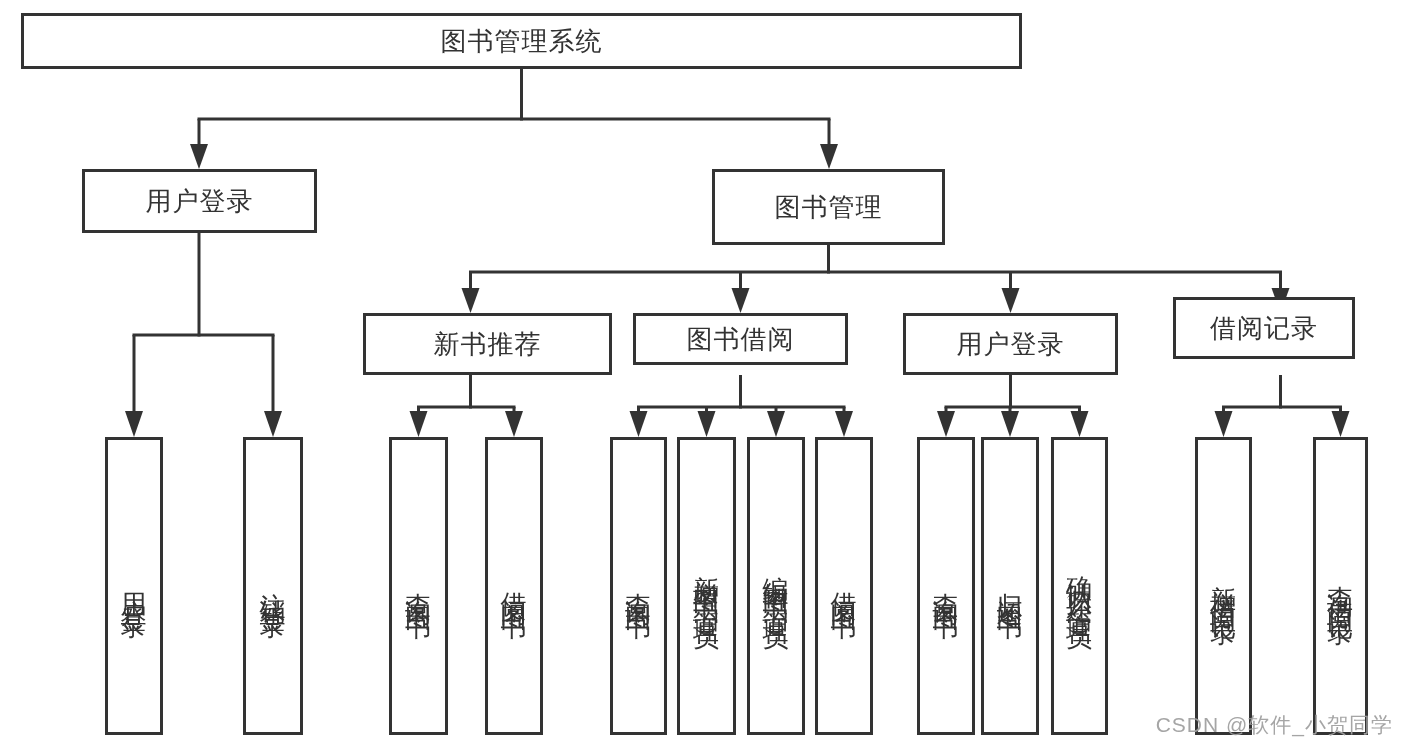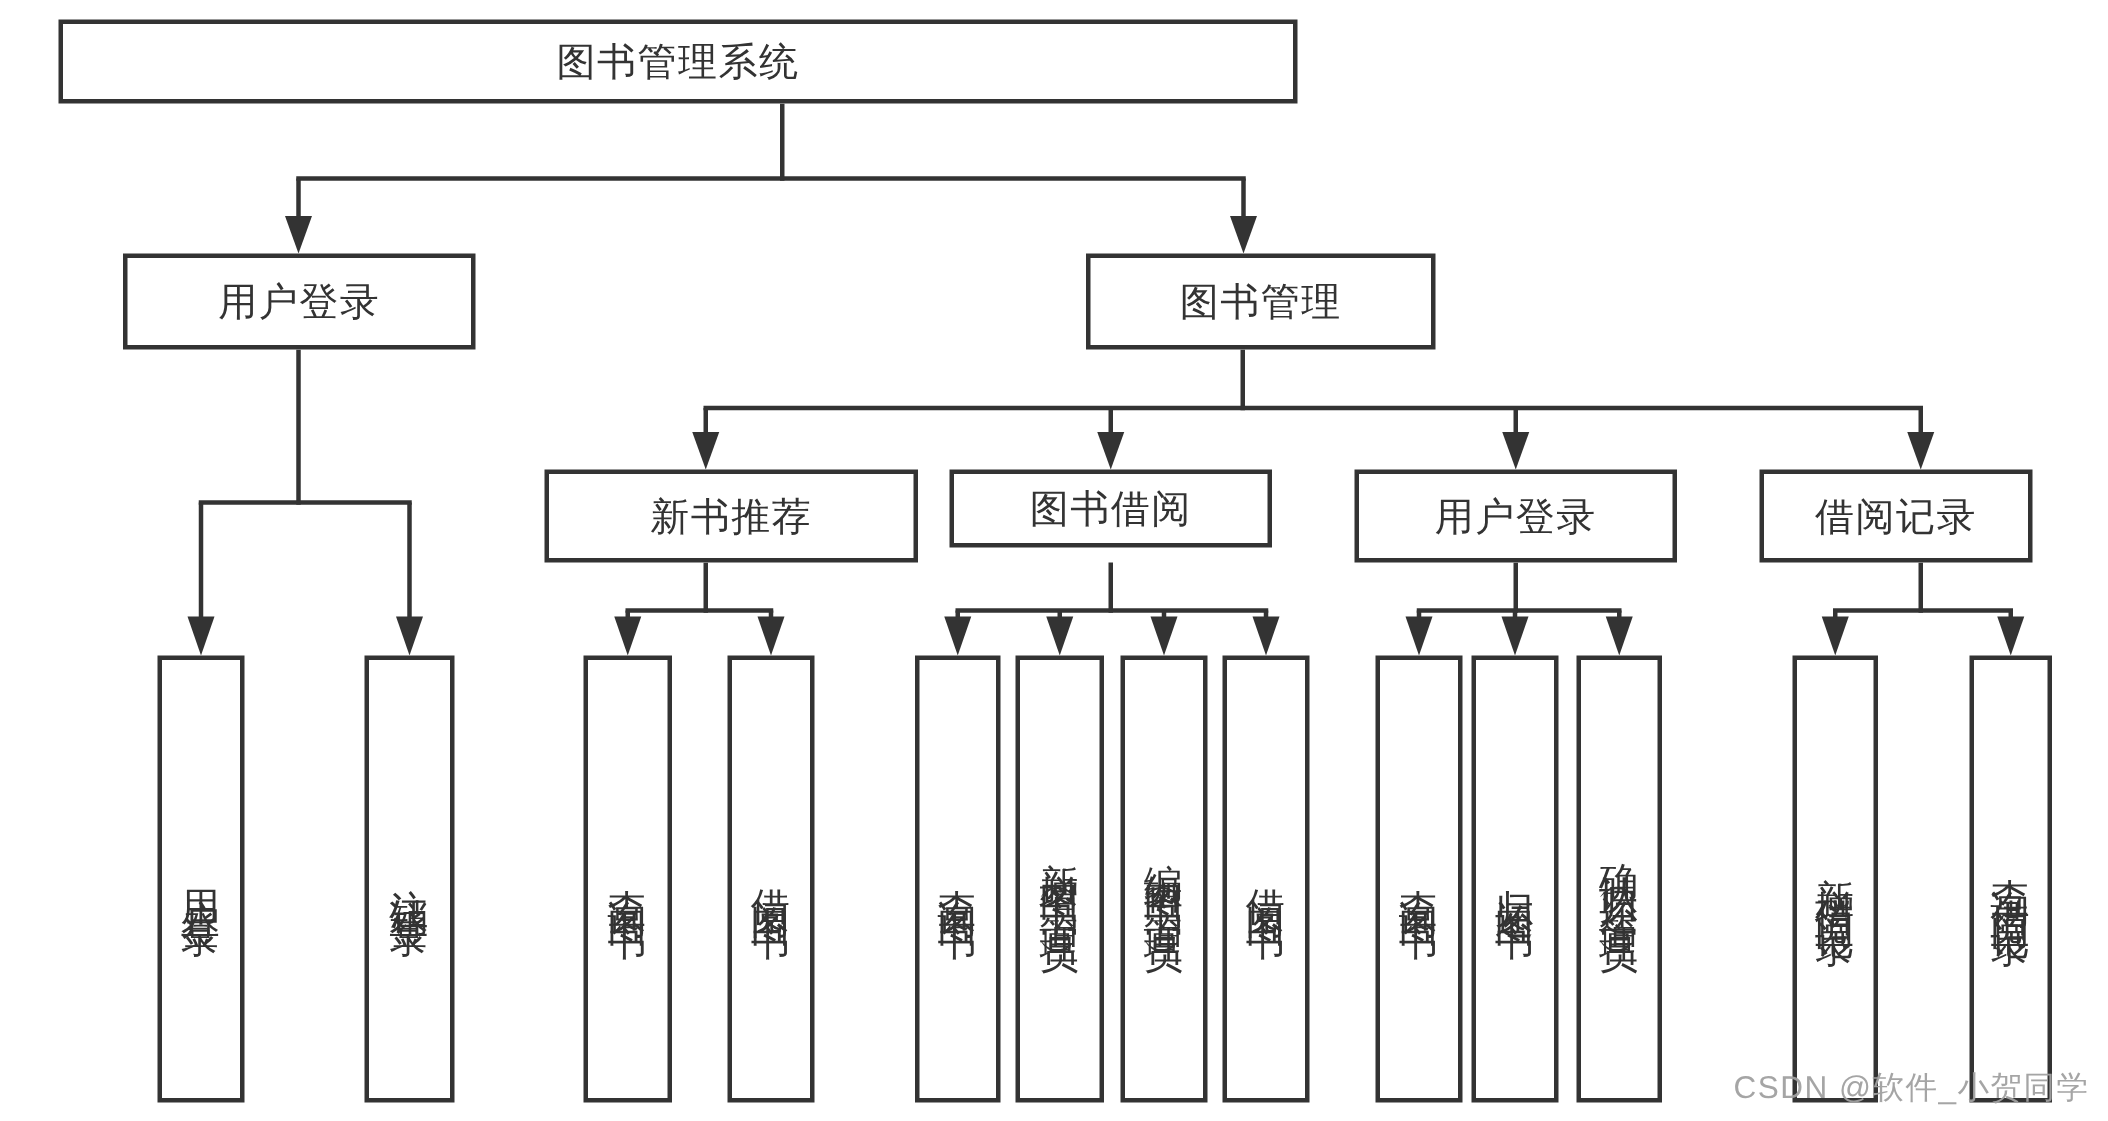--- a/index.html
+++ b/index.html
@@ -105,29 +105,29 @@
 
       <line x1="1280.5" y1="375" x2="1280.5" y2="408.5"></line>
       <line x1="1222" y1="407" x2="1342" y2="407"></line>
       <line x1="1223.5" y1="407" x2="1223.5" y2="415"></line>
       <polygon points="1214.5,411 1232.5,411 1223.5,437" stroke="none"></polygon>
       <line x1="1340.5" y1="407" x2="1340.5" y2="415"></line>
       <polygon points="1331.5,411 1349.5,411 1340.5,437" stroke="none"></polygon>
     </g>
   </svg>
 
-  <div class="node h-node" style="left:39px; top:13px; width:826px; height:56px;">图书管理系统</div>
+  <div class="node h-node" style="left:21px; top:13px; width:1001px; height:56px;">图书管理系统</div>
 
   <div class="node h-node" style="left:82px; top:169px; width:235px; height:64px;">用户登录</div>
-  <div class="node h-node" style="left:712px; top:169px; width:233px; height:64px;margin-left:12px;">图书管理</div>
+  <div class="node h-node" style="left:712px; top:169px; width:233px; height:76px;">图书管理</div>
 
   <div class="node h-node" style="left:363px; top:313px; width:249px; height:62px;">新书推荐</div>
   <div class="node h-node" style="left:633px; top:313px; width:215px; height:52px;">图书借阅</div>
   <div class="node h-node" style="left:903px; top:313px; width:215px; height:62px;">用户登录</div>
-  <div class="node h-node" style="left:1173px; top:313px; width:182px; height:62px;">借阅记录</div>
+  <div class="node h-node" style="left:1173px; top:297px; width:182px; height:62px;">借阅记录</div>
 
   <div class="node v-node" style="left:105px; top:437px; width:58px; height:298px;">用户登录</div>
   <div class="node v-node" style="left:243px; top:437px; width:60px; height:298px;">注销登录</div>
 
   <div class="node v-node" style="left:389px; top:437px; width:59px; height:298px;">查询图书</div>
   <div class="node v-node" style="left:485px; top:437px; width:58px; height:298px;">借阅图书</div>
 
   <div class="node v-node" style="left:610px; top:437px; width:57px; height:298px;">查询图书</div>
   <div class="node v-node" style="left:677px; top:437px; width:59px; height:298px;">新增图书（管理员）</div>
   <div class="node v-node" style="left:747px; top:437px; width:58px; height:298px;">编辑图书（管理员）</div>

